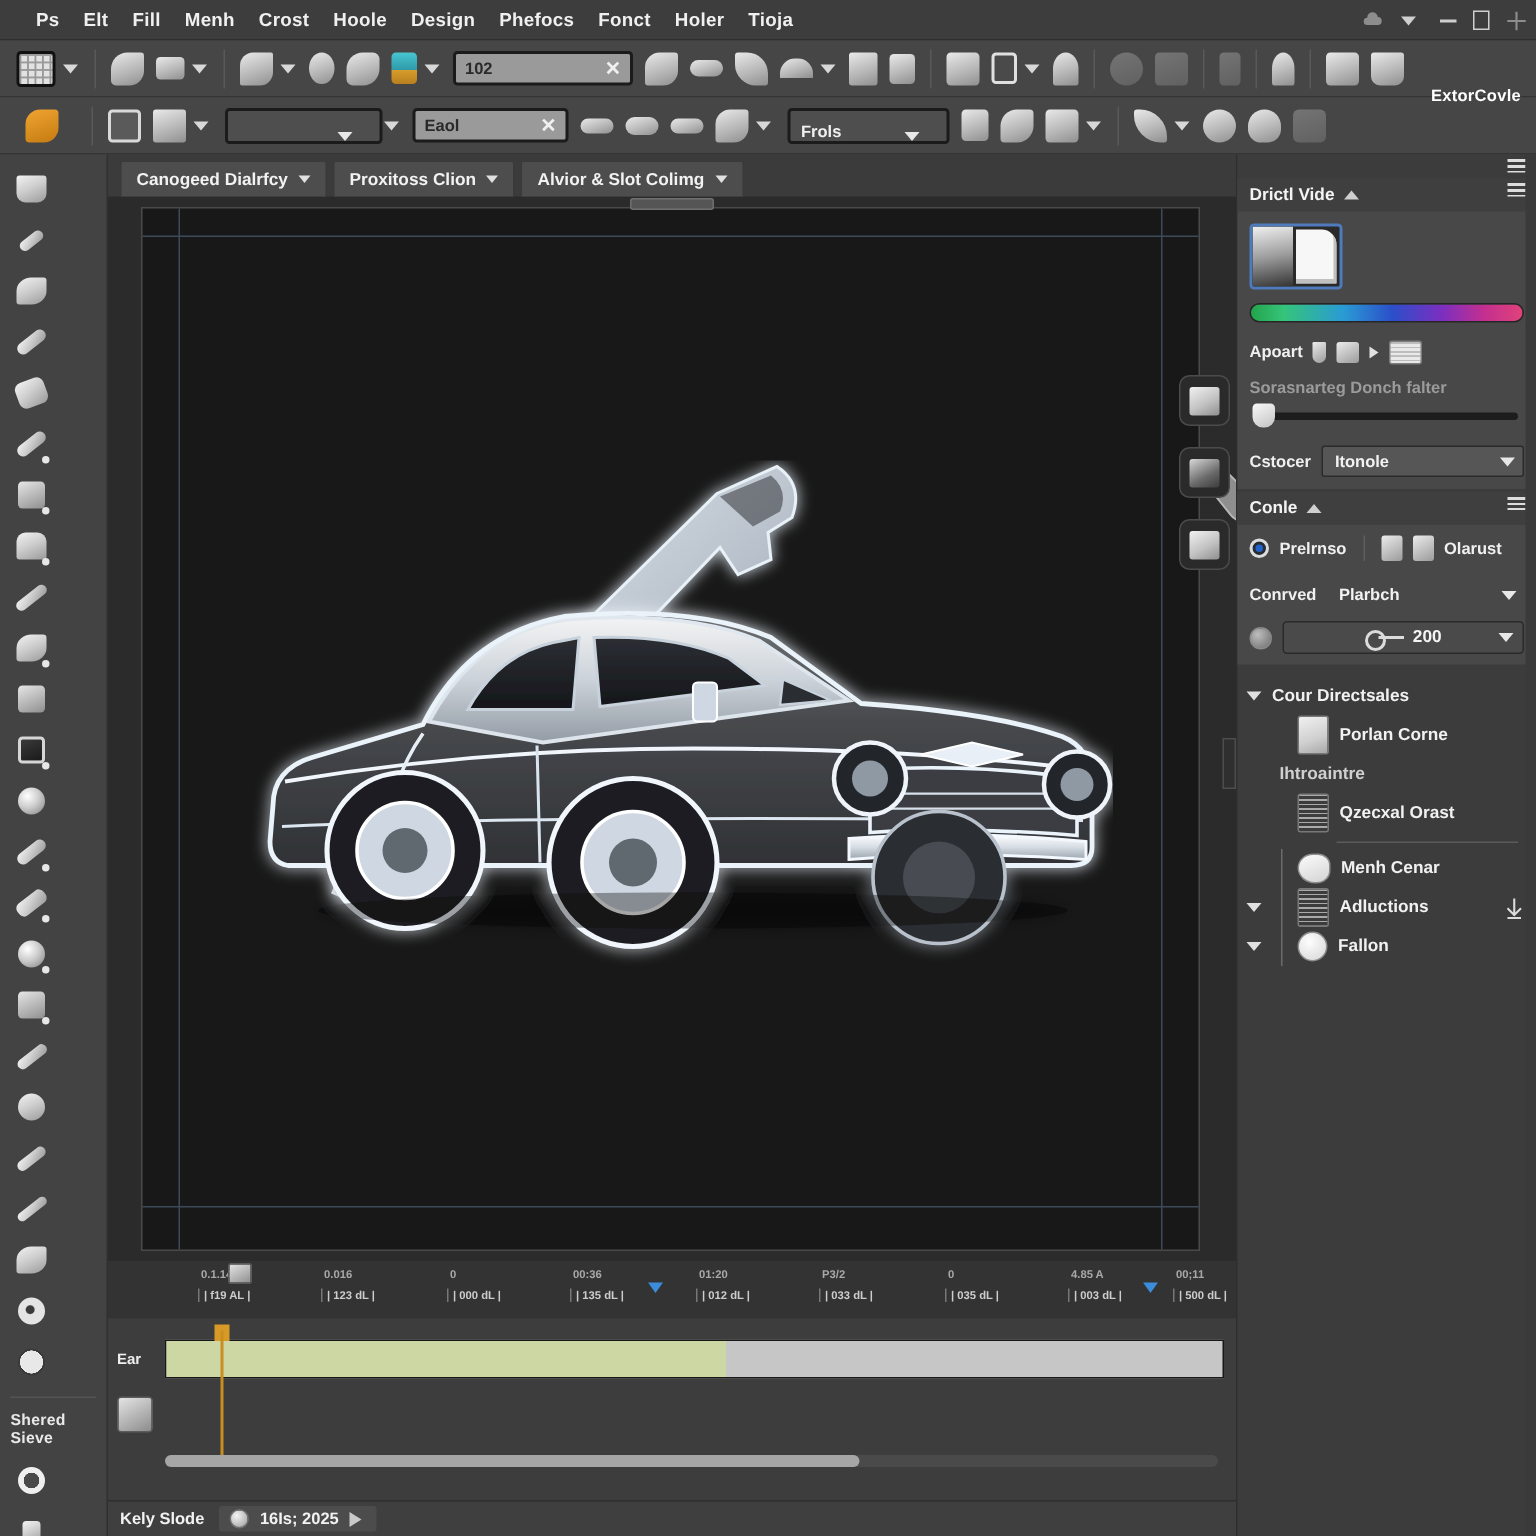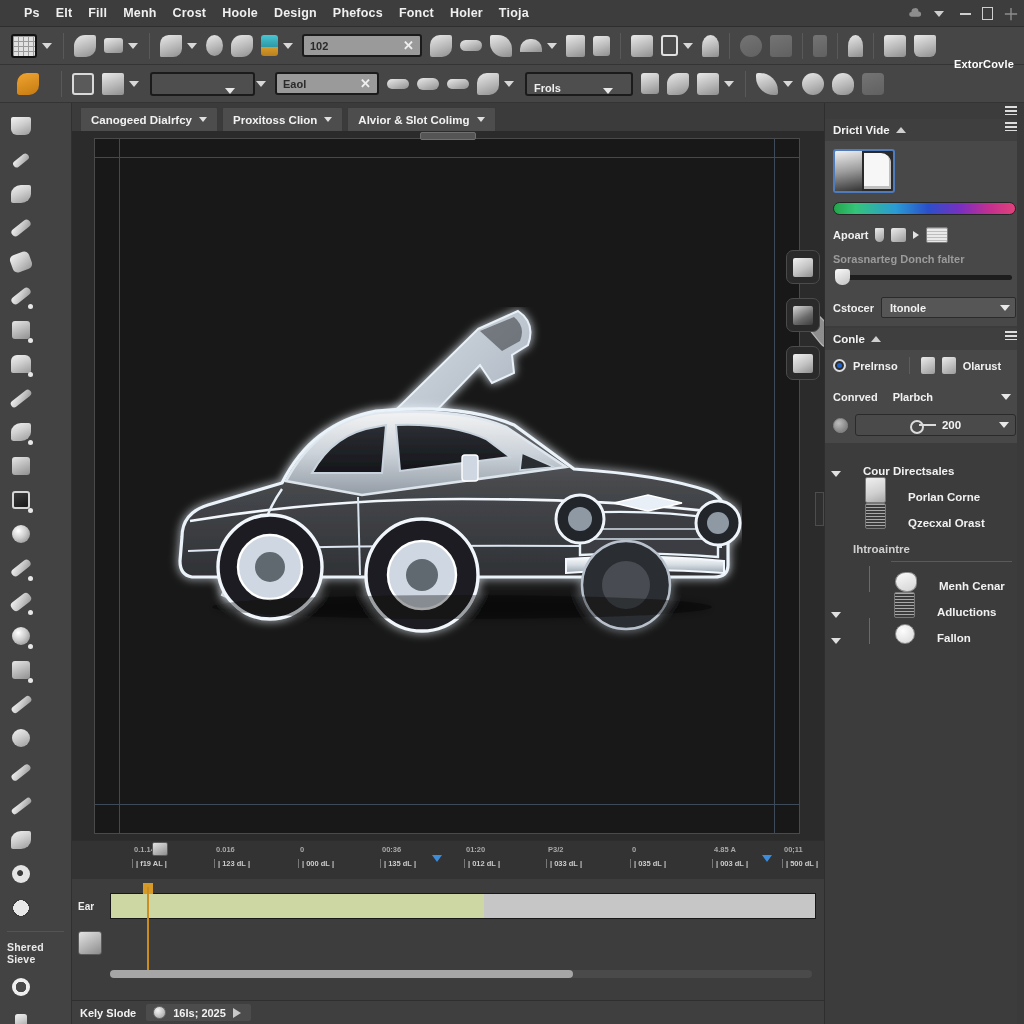--- a/index.html
+++ b/index.html
@@ -265,21 +265,21 @@
   .key-ic { width: 26px; height: 10px; position: relative; }
   .key-ic:before { content:''; position:absolute; left:0; top:0; width:10px; height:10px;
     border-radius:50%; border:2px solid #dcdcdc; }
   .key-ic:after { content:''; position:absolute; left:9px; top:4px; width:17px; height:2px;
     background:#dcdcdc; }
   .knob-sm { width: 15px; height: 15px; border-radius: 50%;
     background: radial-gradient(circle at 35% 32%,#bdbdbd,#6d6d6d); border: 1px solid #8a8a8a; }
 
   
   .tree { padding: 6px 8px 8px 6px; }
-  .trow { display: flex; align-items: flex-end; gap: 22px; min-height: 26px; }
+  .trow { display: flex; align-items: center; gap: 7px; min-height: 26px; }
   .tw { width: 0; height: 0; border-left: 5px solid transparent;
     border-right: 5px solid transparent; border-top: 6px solid #e0e0e0; flex: none; }
   .tw.sp { border: none; width: 10px; height: 6px; }
   .thumb-ic { width: 21px; height: 26px; border-radius: 2px; flex: none;
     background: linear-gradient(160deg,#f0f0f0 0%,#cfcfcf 60%,#a8a8a8 100%);
     border: 1px solid #787878; }
   .thumb-ic.lines { background-image: repeating-linear-gradient(#a9a9a9 0 1px, transparent 1px 3px); }
   .thumb-ic.blob { width: 22px; height: 20px; border-radius: 50% 40% 45% 55%;
     background: linear-gradient(160deg,#fbfbfb,#d4d4d4); border-color:#8d8d8d; }
   .thumb-ic.circ { width: 20px; height: 20px; border-radius: 50%;
@@ -758,27 +758,27 @@
       <div class="trow">
         <div class="tw"></div>
         <div class="tname">Cour Directsales</div>
       </div>
 
       <div class="trow" style="padding-left:34px">
         <div class="thumb-ic"></div>
         <div class="tname">Porlan Corne</div>
       </div>
 
+      <div class="trow" style="padding-left:22px">
+        <div class="tname sub">Ihtroaintre</div>
+      </div>
+
       <div class="trow" style="padding-left:34px">
         <div class="thumb-ic lines"></div>
         <div class="tname">Qzecxal Orast</div>
-      </div>
-
-      <div class="trow" style="padding-left:22px">
-        <div class="tname sub">Ihtroaintre</div>
       </div>
       <div class="hdivline"></div>
 
       <div class="trow">
         <div class="tw sp"></div>
         <div class="indent-line"></div>
         <div class="thumb-ic blob"></div>
         <div class="tname">Menh Cenar</div>
       </div>
 

